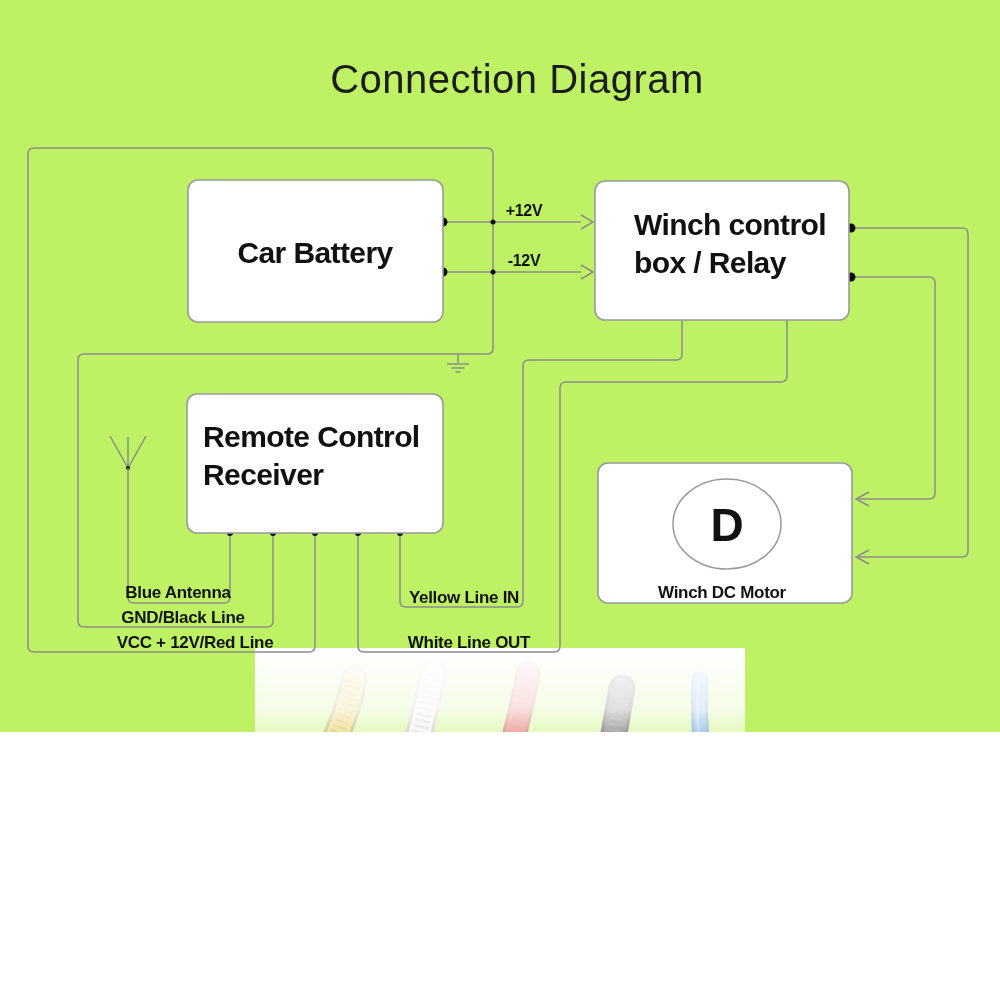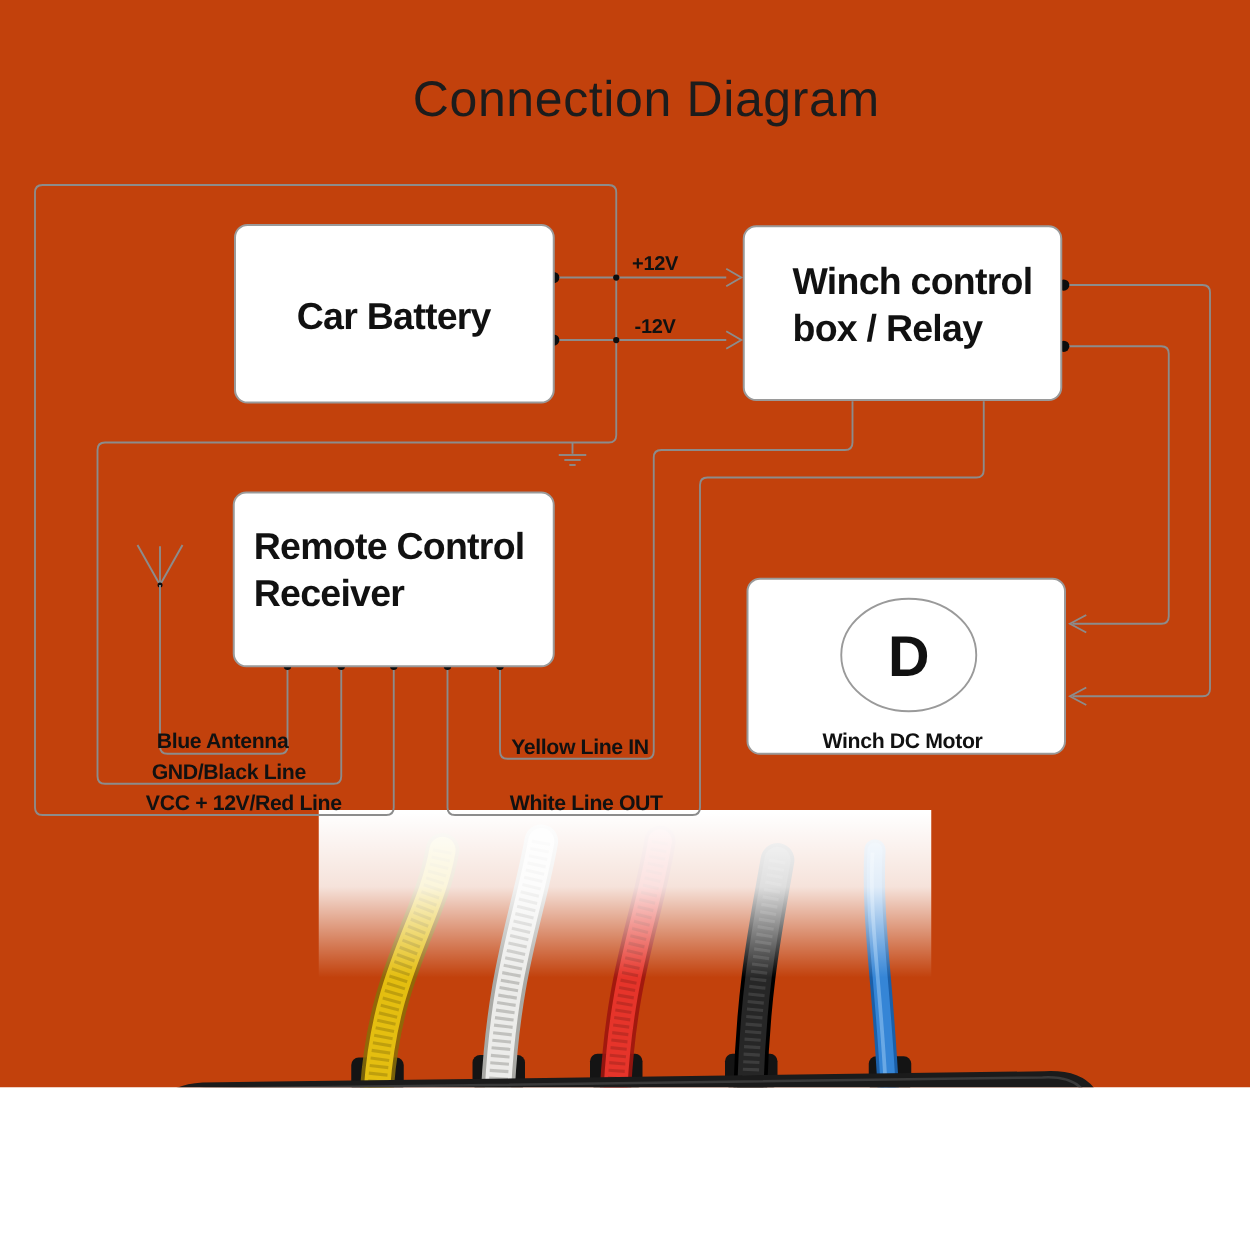--- a/index.html
+++ b/index.html
@@ -1,16 +1,16 @@
 <!DOCTYPE html>
 <html><head>
 <meta charset="utf-8">
 <style>
   html,body{margin:0;padding:0;background:#ffffff;}
-  #stage{position:relative;width:1000px;height:870px;background:#c2410c;overflow:hidden;}
+  #stage{position:relative;width:1000px;height:732px;background:#bef264;overflow:hidden;}
   svg{position:absolute;left:0;top:0;}
   .ttl{font-family:"Liberation Sans",sans-serif;font-weight:500;font-size:40px;fill:#1c1c1c;letter-spacing:0.5px;}
   .boxlbl{font-family:"Liberation Sans",sans-serif;font-weight:bold;font-size:30px;fill:#111;letter-spacing:-0.6px;}
   .dlbl{font-family:"Liberation Sans",sans-serif;font-weight:bold;font-size:46px;fill:#111;}
   .wlbl{font-family:"Liberation Sans",sans-serif;font-weight:bold;font-size:17px;fill:#111;letter-spacing:-0.3px;}
   .vlbl{font-family:"Liberation Sans",sans-serif;font-weight:bold;font-size:16px;fill:#111;letter-spacing:-0.3px;}
   .ln{stroke:#8c8c8c;stroke-width:1.5;fill:none;}
   .bx{stroke:#9a9a9a;stroke-width:1.6;fill:#ffffff;}
   .dot{fill:#0d0d0d;}
 </style>

